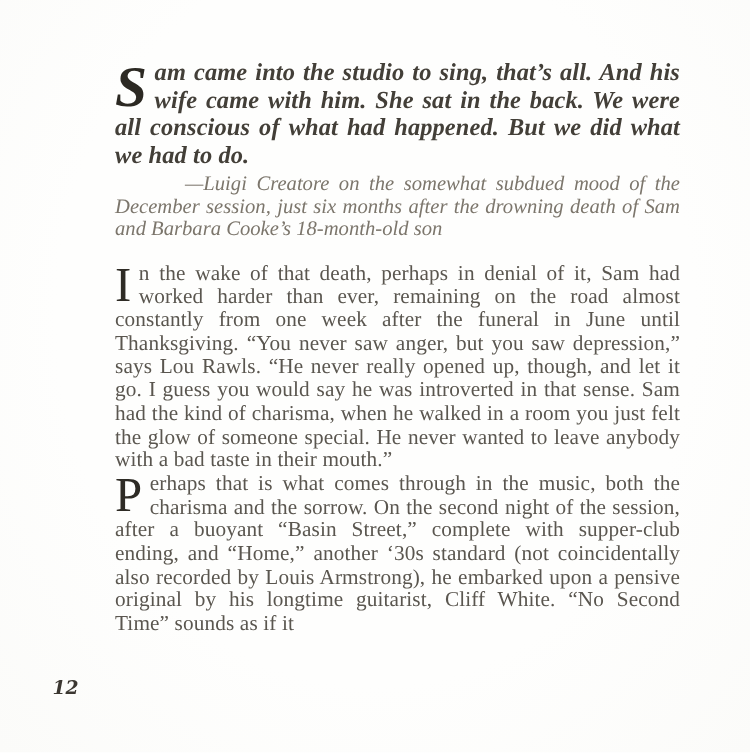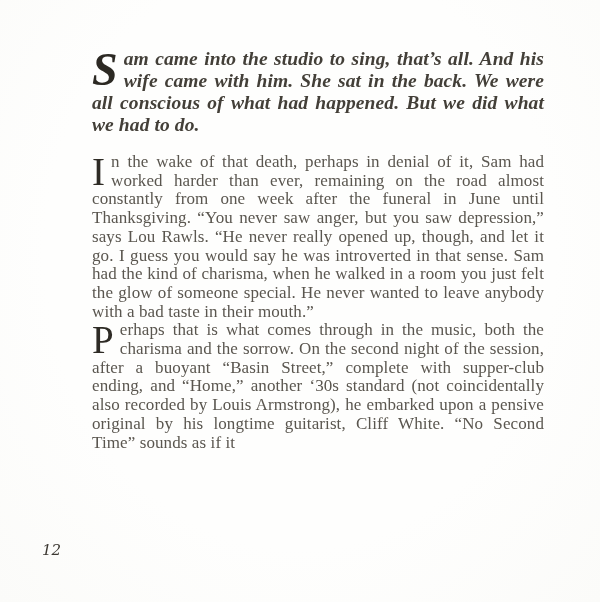--- a/index.html
+++ b/index.html
@@ -70,34 +70,35 @@
     line-height: 33px;
     margin: 2px 6px 0 0;
     color: #2e2b25;
   }
   
   .page-number {
     position: absolute;
     left: 42px;
     top: 541px;
     font-family: "DejaVu Serif", serif;
-    font-weight: normal;
+    font-weight: bold;
     font-style: italic;
     font-size: 15px;
     color: #3b3731;
   }
 </style>
 </head>
 <body>
 
 <div class="page">
   <div class="text-column">
 
     <p class="pull-quote"><span class="quote-dropcap">S</span><span>am came into the studio to sing, that’s all. And his wife came with him. She sat in the back. We were all conscious of what had happened. But we did what we had to do.</span></p>
 
+    <p class="attribution">—Luigi Creatore on the somewhat subdued mood of the December session, just six months after the drowning death of Sam and Barbara Cooke’s 18-month-old son</p>
 
     <p class="body-para first"><span class="body-dropcap">I</span><span>n the wake of that death, perhaps in denial of it, Sam had worked harder than ever, remaining on the road almost constantly from one week after the funeral in June until Thanksgiving. “You never saw anger, but you saw depression,” says Lou Rawls. “He never really opened up, though, and let it go. I guess you would say he was introverted in that sense. Sam had the kind of charisma, when he walked in a room you just felt the glow of someone special. He never wanted to leave anybody with a bad taste in their mouth.”</span></p>
 
     <p class="body-para"><span class="body-dropcap">P</span><span>erhaps that is what comes through in the music, both the charisma and the sorrow. On the second night of the session, after a buoyant “Basin Street,” complete with supper-club ending, and “Home,” another ‘30s standard (not coincidentally also recorded by Louis Armstrong), he embarked upon a pensive original by his longtime guitarist, Cliff White. “No Second Time” sounds as if it</span></p>
 
   </div>
 
   <div class="page-number">12</div>
 </div>
 

